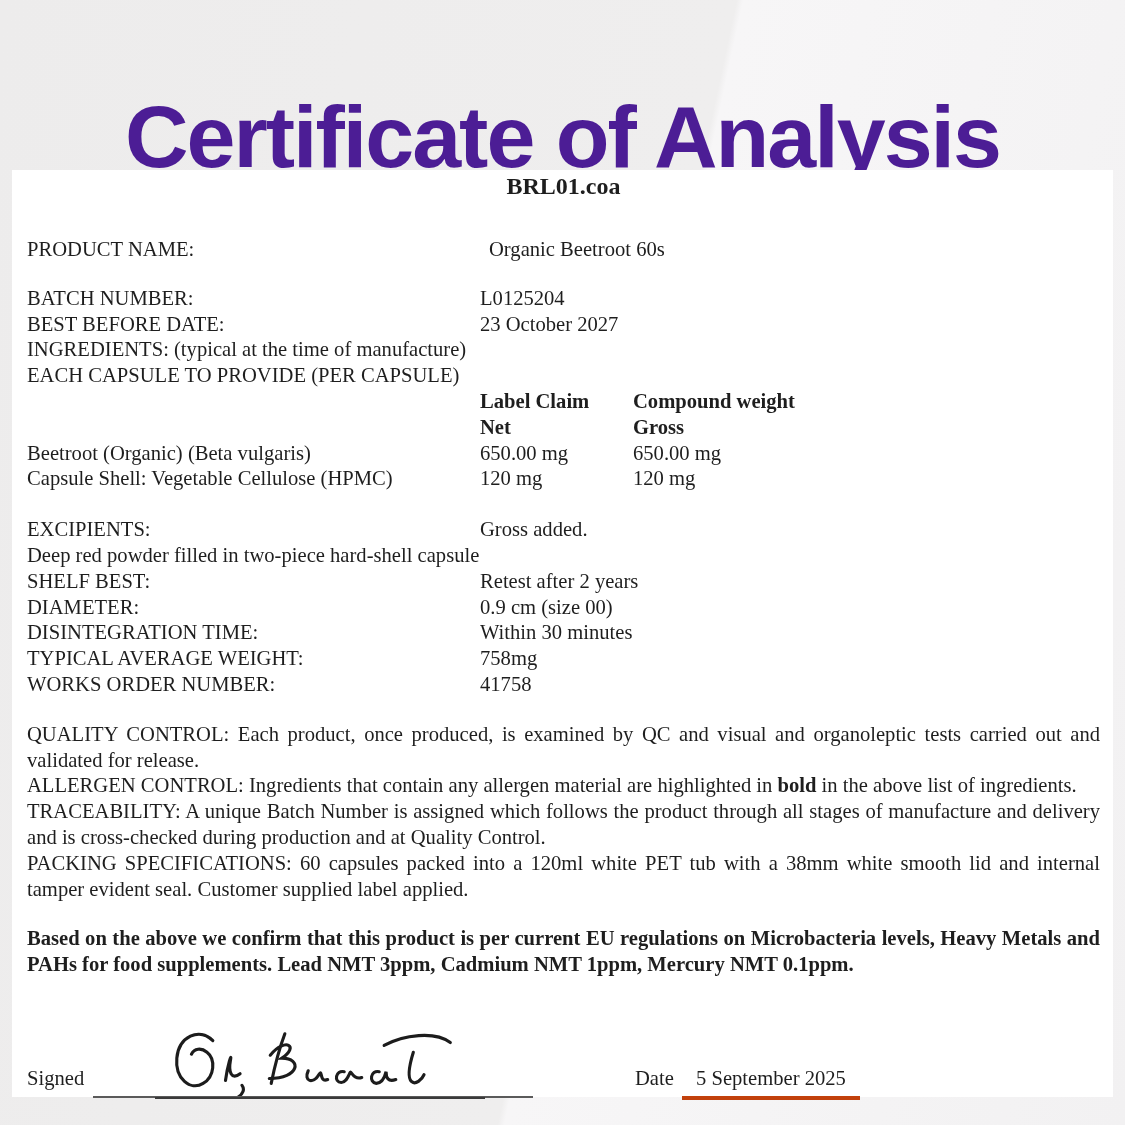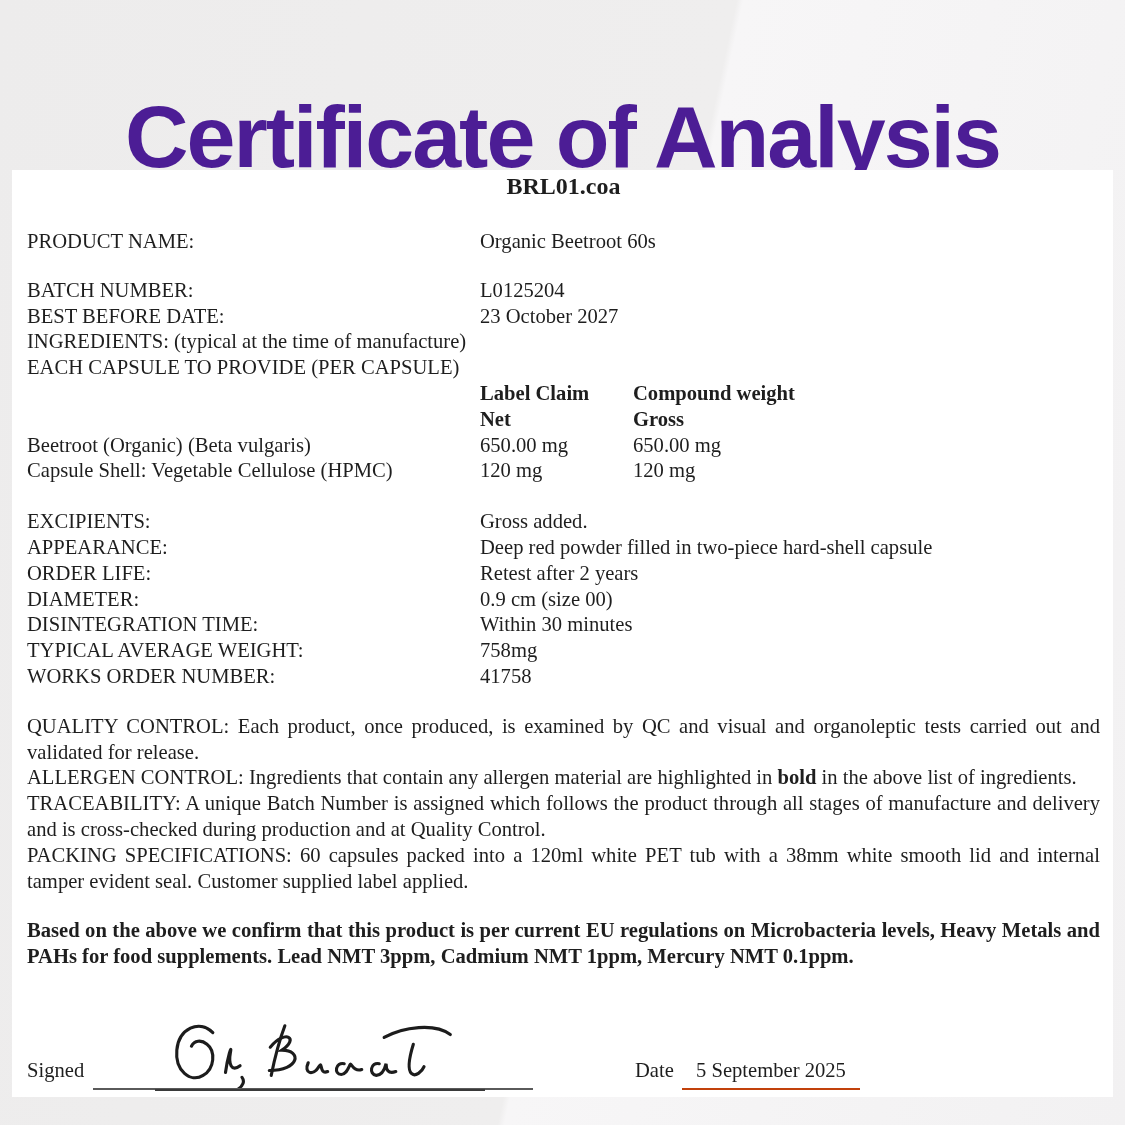--- a/index.html
+++ b/index.html
@@ -26,40 +26,40 @@
     font-size:20.6px;
     line-height:25.8px;
   }
   .ref{ text-align:center; font-weight:bold; font-size:24px; line-height:24px; }
   .frow{ display:flex; }
   .flabel{ width:453px; flex:none; }
   .fvalue{ flex:1;font-family:Liberation Serif, serif; }
   .col-net{ width:153px; flex:none; }
   .col-gross{ flex:1; }
   .bold{ font-weight:bold; }
-  .row-product{ margin-top:31px; }
+  .row-product{ margin-top:39px;gap:9px; }
   .group-batch{ margin-top:23px; }
   .group-spec{ margin-top:25px; }
   .paras{ margin-top:24px; text-align:justify; }
   .paras p{ margin:0; }
   .confirm{ margin-top:24px; font-weight:bold; text-align:justify; }
   .sign-row{ position:relative; margin-top:88px; height:40px; }
   .signed-label{ position:absolute; left:0; top:0; }
   .signed-line{
     position:absolute; left:66px; top:0; width:440px; height:30px;
     border-bottom:2px solid #5a5a5a;
   }
   .signed-line-dark{
     position:absolute; left:128px; top:2px; width:330px; height:29px;
     border-bottom:2px solid #3a3a3a;
   }
   .date-label{ position:absolute; left:608px; top:0; }
   .date-line{
     position:absolute; left:655px; top:0; height:30px;
-    border-bottom:2px solid #c2410c;
+    border-bottom:4px solid #c2410c;
     padding:0 14px; white-space:nowrap;
   }
   .sig-svg{
     position:absolute; left:143px; bottom:8px; width:292px; height:72px;
   }
   .sig-svg path{ fill:none; stroke:#1c1c1c; stroke-width:3.2; stroke-linecap:round; }
 </style>
 </head>
 <body>
 
@@ -113,25 +113,24 @@
       <span class="col-gross">120 mg</span>
     </div>
   </div>
 
   <div class="group-spec">
     <div class="frow">
       <span class="flabel">EXCIPIENTS:</span>
       <span class="fvalue">Gross added.</span>
     </div>
     <div class="frow">
-      <span class="flabel">APPEARANCE:</span>
       <span class="fvalue">Deep red powder filled in two-piece hard-shell capsule</span>
     </div>
     <div class="frow">
-      <span class="flabel">ORDER LIFE:</span>
+      <span class="flabel">SHELF BEST:</span>
       <span class="fvalue">Retest after 2 years</span>
     </div>
     <div class="frow">
       <span class="flabel">DIAMETER:</span>
       <span class="fvalue">0.9 cm (size 00)</span>
     </div>
     <div class="frow">
       <span class="flabel">DISINTEGRATION TIME:</span>
       <span class="fvalue">Within 30 minutes</span>
     </div>

